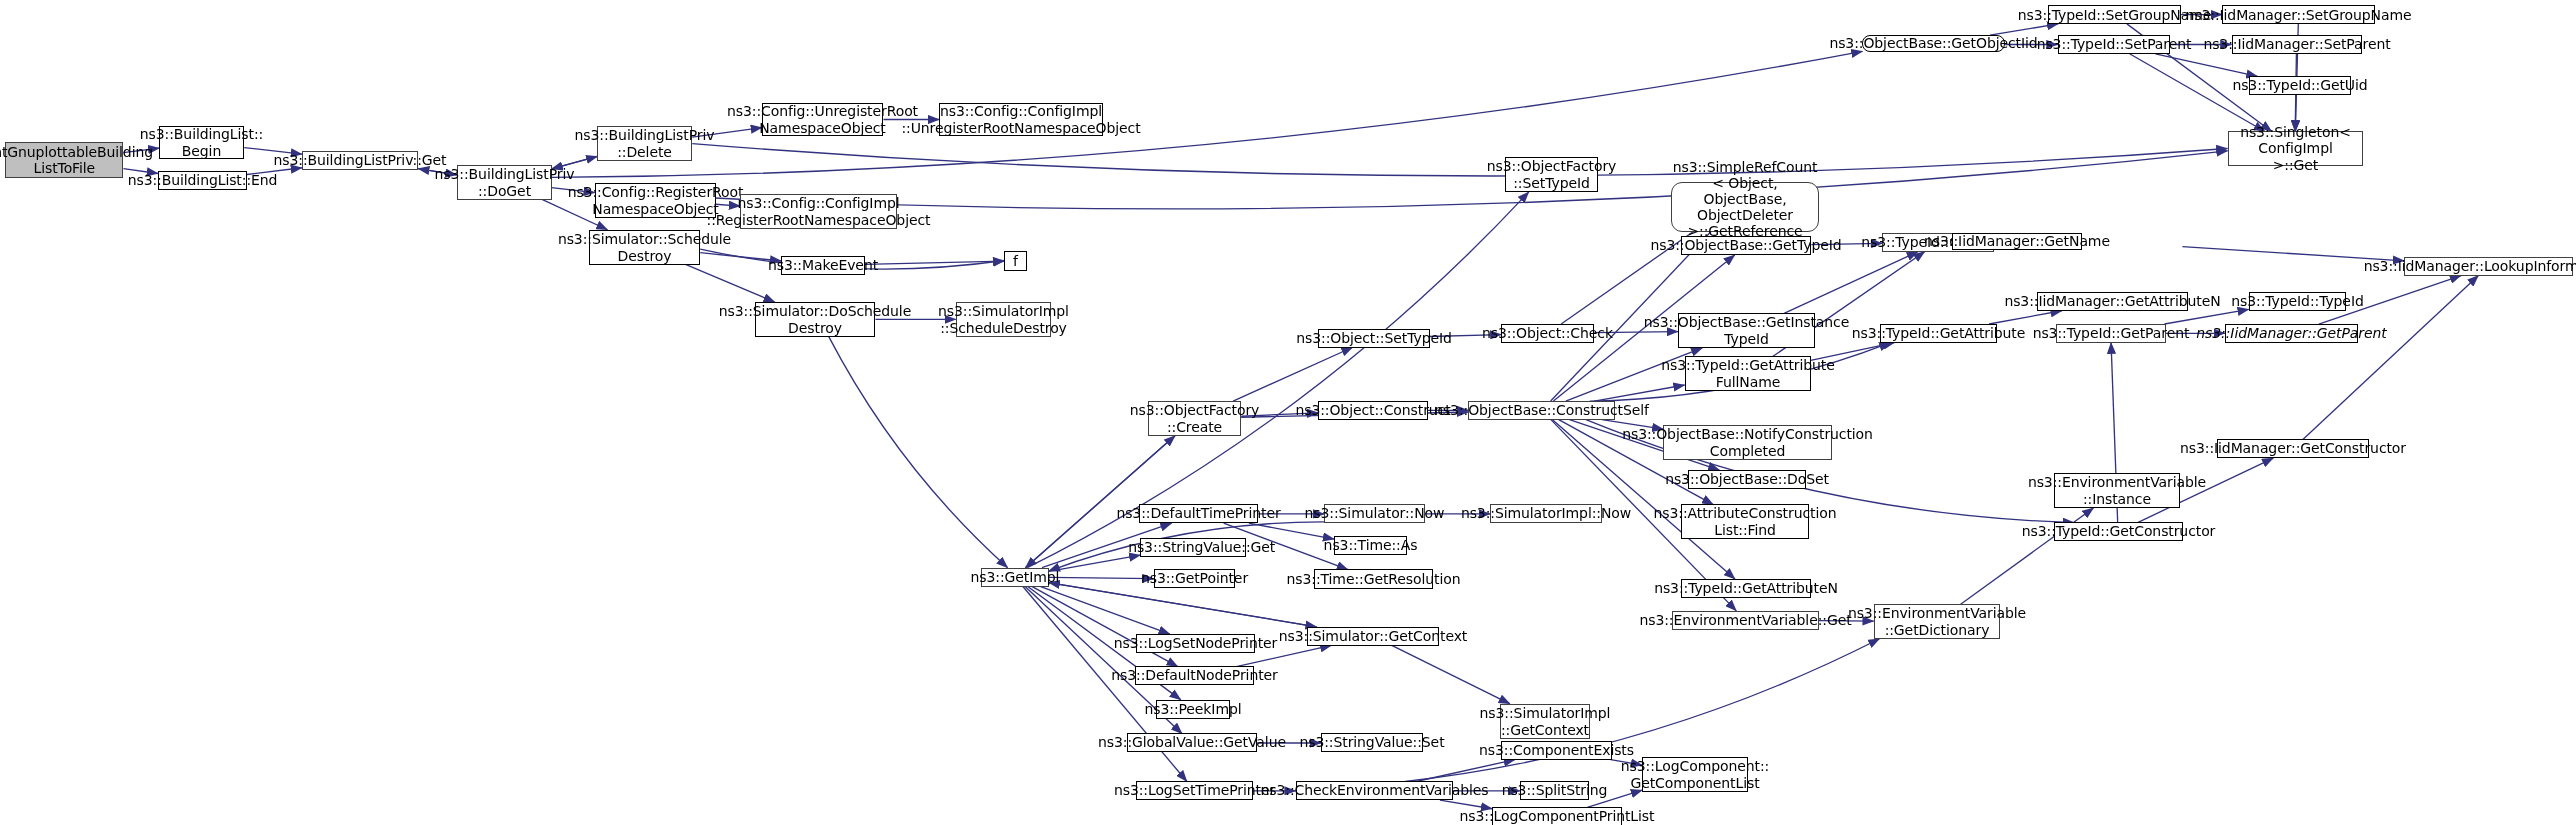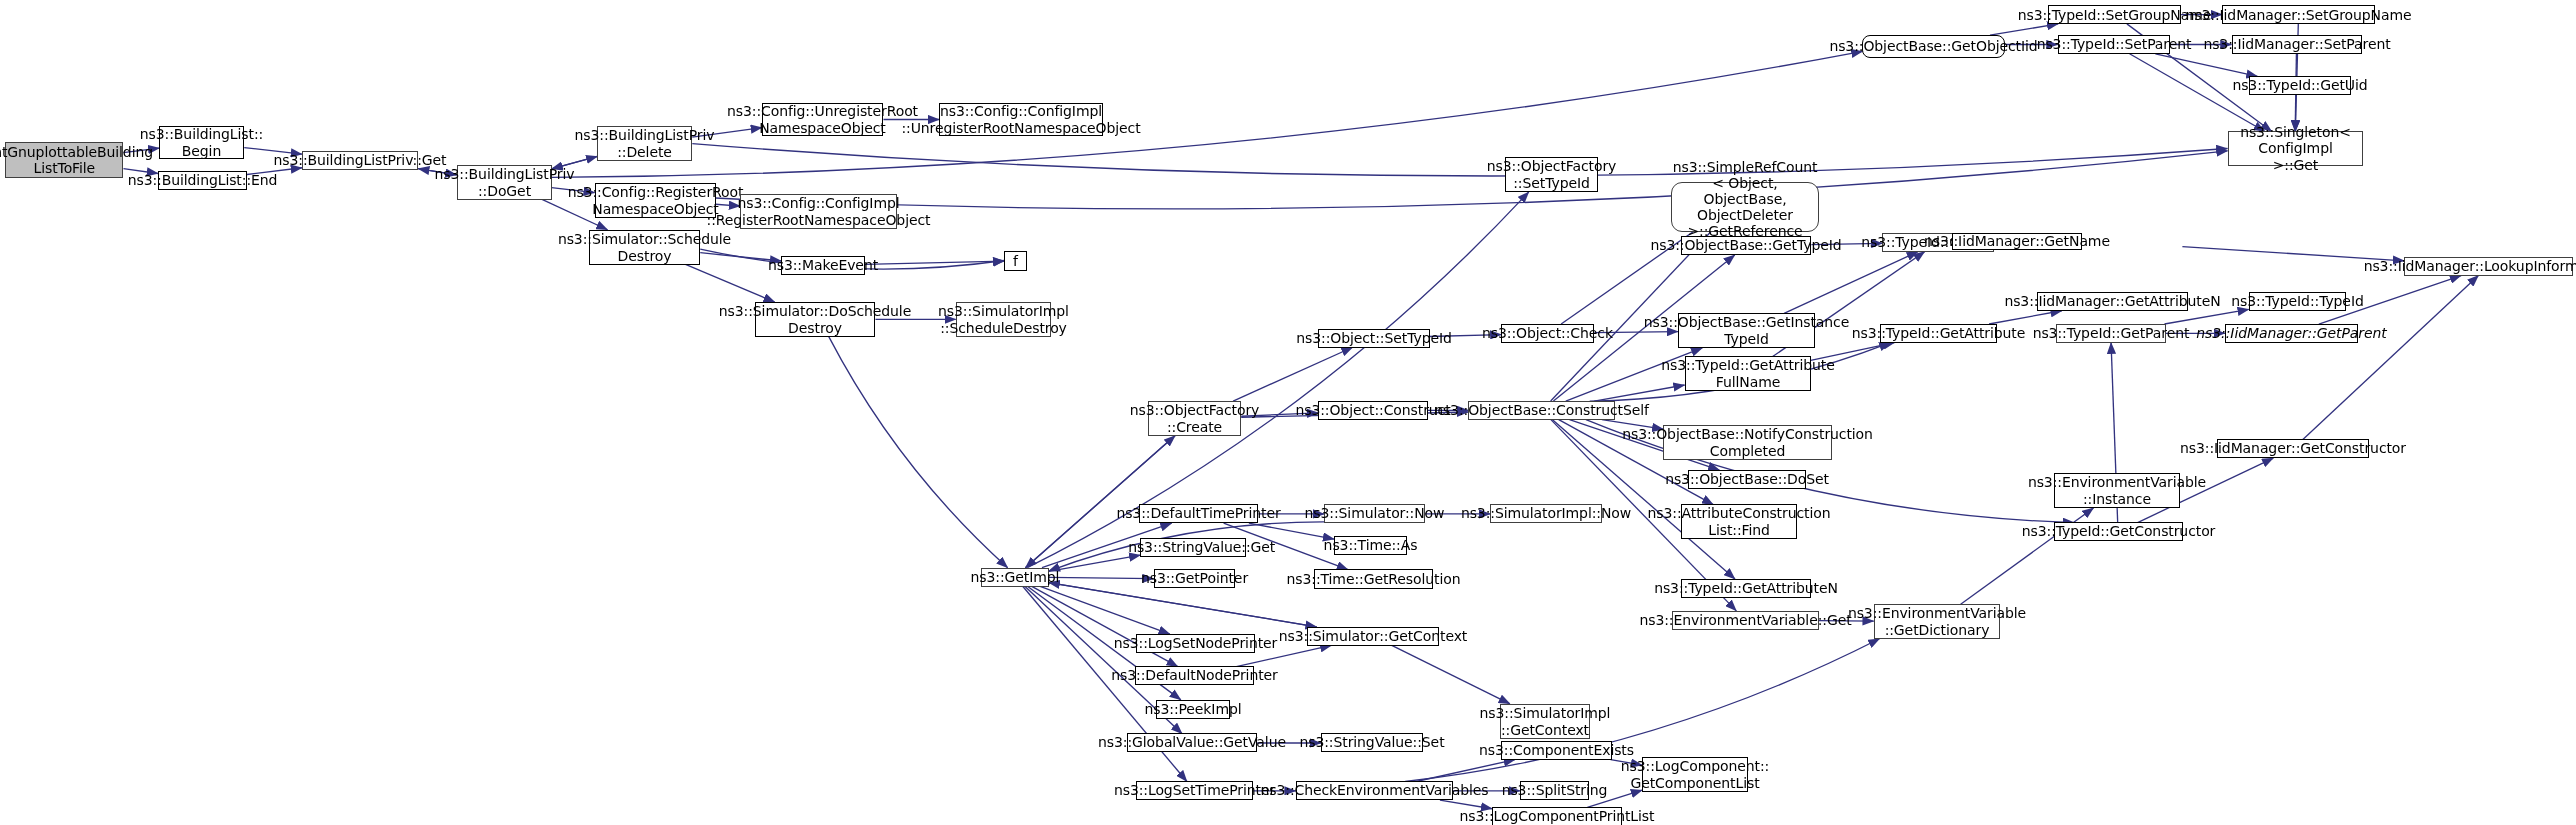--- a/index.html
+++ b/index.html
@@ -200,32 +200,32 @@
 FullName</div>
       <div class="node thick" style="left: 1882px; top: 233px; width: 112px; height: 18.6px;">ns3::TypeId::GetName</div>
       <div class="node" style="left: 1880px; top: 324px; width: 117px; height: 18.6px;">ns3::TypeId::GetAttribute</div>
       <div class="node" style="left: 1952px; top: 233px; width: 130px; height: 17px;">ns3::IidManager::GetName</div>
       <div class="node" style="left: 2037px; top: 292px; width: 151px; height: 18.6px;">ns3::IidManager::GetAttributeN</div>
       <div class="node thick" style="left: 2056px; top: 324px; width: 110px; height: 18.6px;">ns3::TypeId::GetParent</div>
       <div class="node" style="left: 2249px; top: 292px; width: 97px; height: 18.6px;">ns3::TypeId::TypeId</div>
       <div class="node" style="left: 2225px; top: 324px; width: 133px; height: 18.6px; font-style: italic;">ns3::IidManager::GetParent</div>
       <div class="node thick" style="left: 2404px; top: 257px; width: 169px; height: 18.6px;">ns3::IidManager::LookupInformation</div>
       <div class="node" style="left: 2217px; top: 439px; width: 152px; height: 18.6px;">ns3::IidManager::GetConstructor</div>
-      <div class="node" style="left: 1862px; top: 35px; width: 143px; height: 23px; border-radius: 8px;">ns3::ObjectBase::GetObjectIid</div>
+      <div class="node" style="left: 1862px; top: 35px; width: 143px; height: 17px; border-radius: 8px;">ns3::ObjectBase::GetObjectIid</div>
       <div class="node" style="left: 2048px; top: 5.3px; width: 133px; height: 18.6px;">ns3::TypeId::SetGroupName</div>
       <div class="node" style="left: 2222px; top: 5.3px; width: 153px; height: 18.6px;">ns3::IidManager::SetGroupName</div>
       <div class="node" style="left: 2058px; top: 35px; width: 112px; height: 18.6px;">ns3::TypeId::SetParent</div>
       <div class="node" style="left: 2232px; top: 35px; width: 130px; height: 18.6px;">ns3::IidManager::SetParent</div>
       <div class="node" style="left: 2249px; top: 76px; width: 102px; height: 18.6px;">ns3::TypeId::GetUid</div>
       <div class="node thick" style="left: 2228px; top: 131px; width: 135px; height: 35px; text-align: center;">ns3::Singleton&lt; ConfigImpl
 &gt;::Get</div>
       <div class="node thick" style="left: 1663px; top: 425px; width: 169px; height: 35px;">ns3::ObjectBase::NotifyConstruction
 Completed</div>
       <div class="node" style="left: 1688px; top: 470px; width: 118px; height: 18.6px;">ns3::ObjectBase::DoSet</div>
-      <div class="node" style="left: 1681px; top: 504px; width: 116px; height: 35px;">ns3::AttributeConstruction
+      <div class="node" style="left: 1681px; top: 504px; width: 128px; height: 35px;">ns3::AttributeConstruction
 List::Find</div>
       <div class="node" style="left: 1681px; top: 579px; width: 130px; height: 18.6px;">ns3::TypeId::GetAttributeN</div>
       <div class="node thick" style="left: 1672px; top: 611px; width: 147px; height: 18.6px;">ns3::EnvironmentVariable::Get</div>
       <div class="node thick" style="left: 1874px; top: 604px; width: 126px; height: 35px;">ns3::EnvironmentVariable
 ::GetDictionary</div>
       <div class="node" style="left: 2054px; top: 473px; width: 126px; height: 35px;">ns3::EnvironmentVariable
 ::Instance</div>
       <div class="node" style="left: 2054px; top: 522px; width: 129px; height: 18.6px;">ns3::TypeId::GetConstructor</div>
       <div class="node thick" style="left: 1490px; top: 504px; width: 112px; height: 18.6px;">ns3::SimulatorImpl::Now</div>
       <div class="node thick" style="left: 1500px; top: 704px; width: 90px; height: 35px;">ns3::SimulatorImpl

